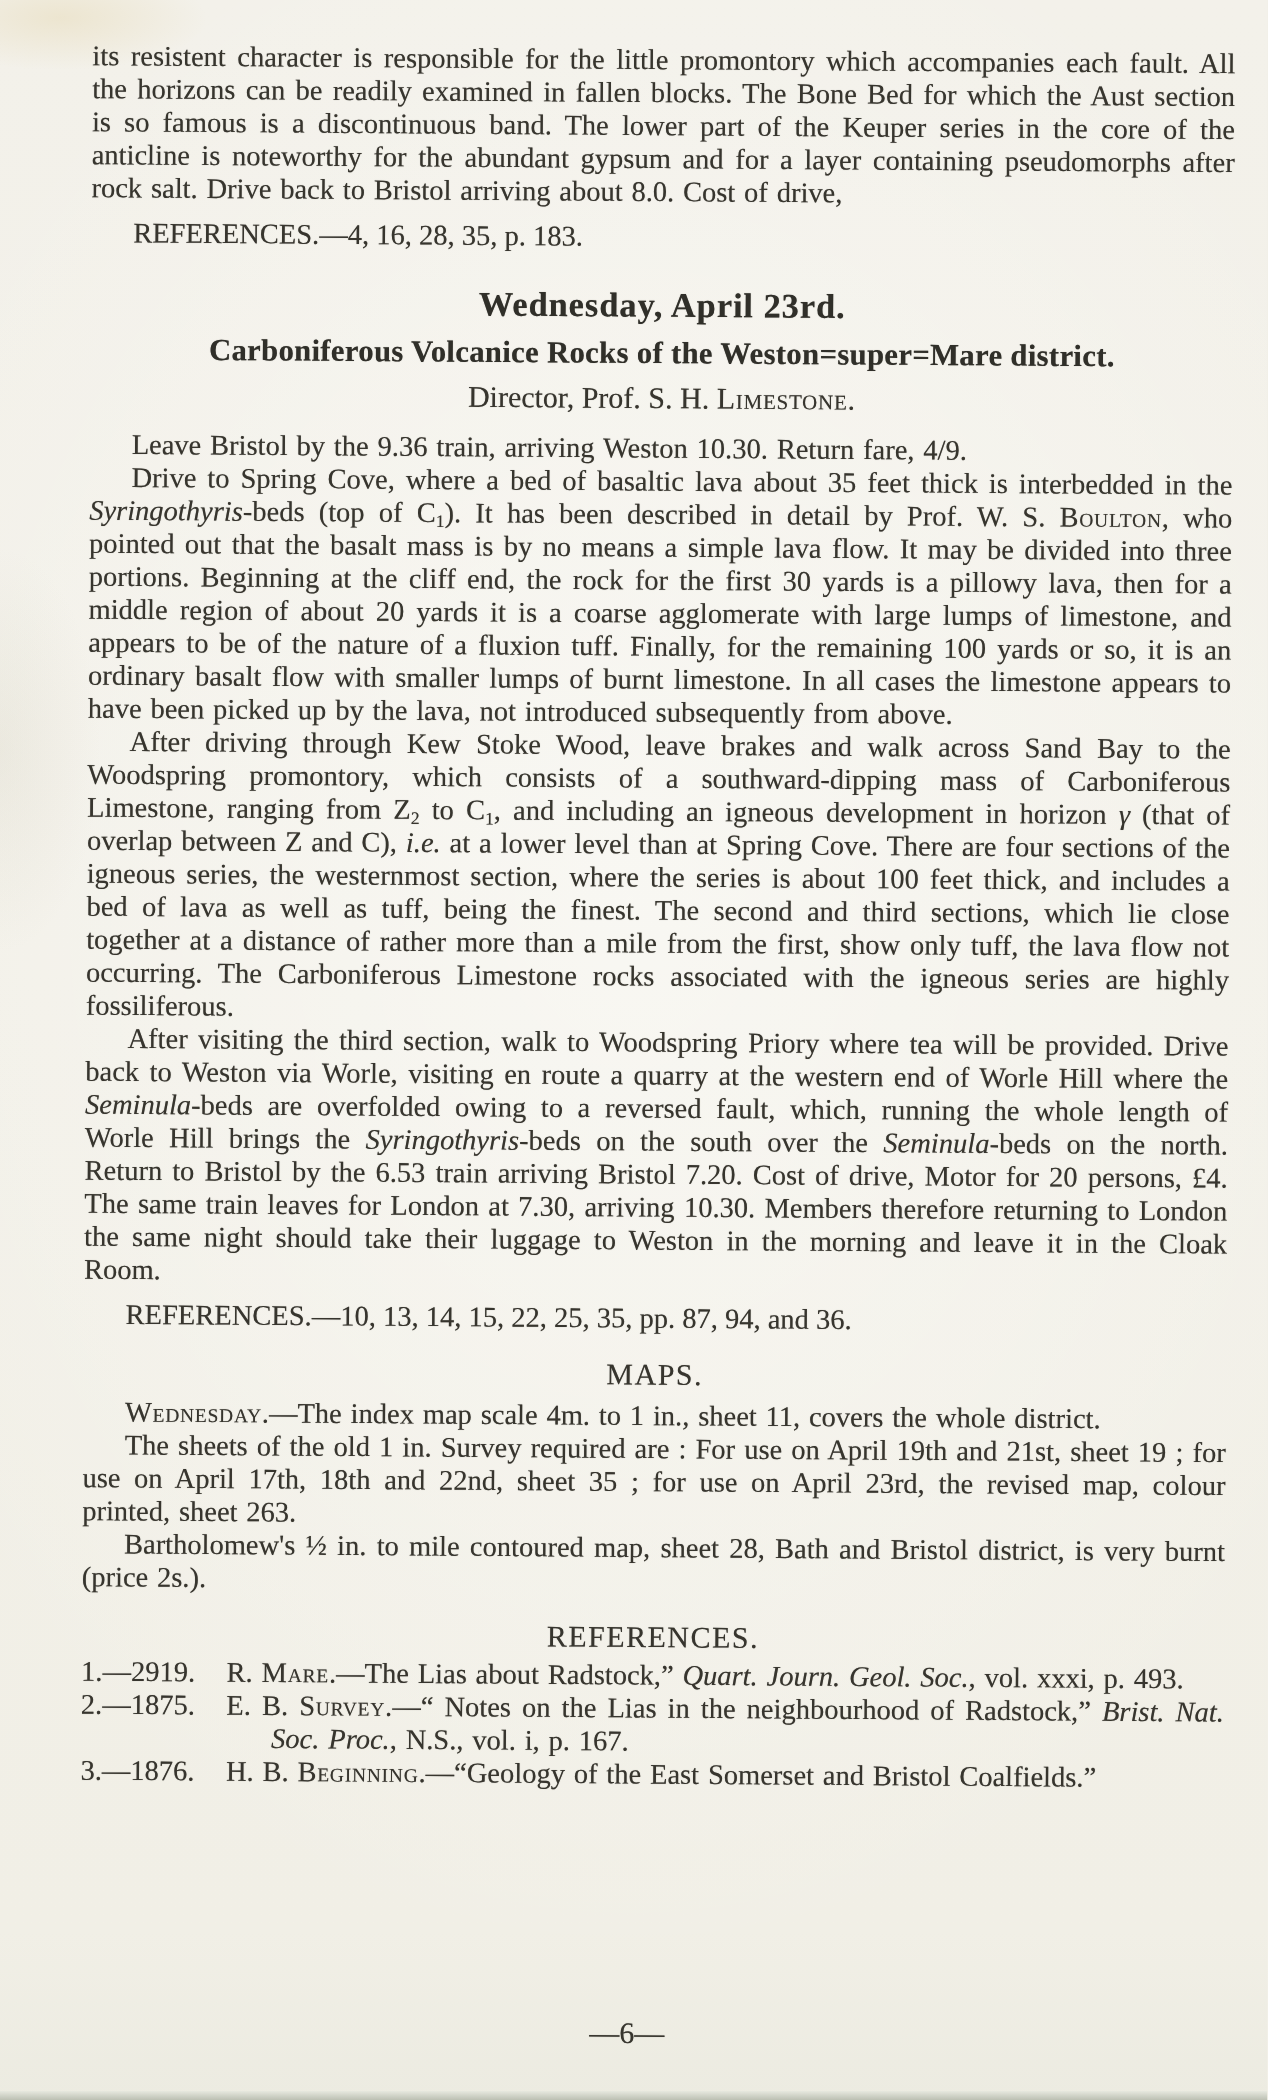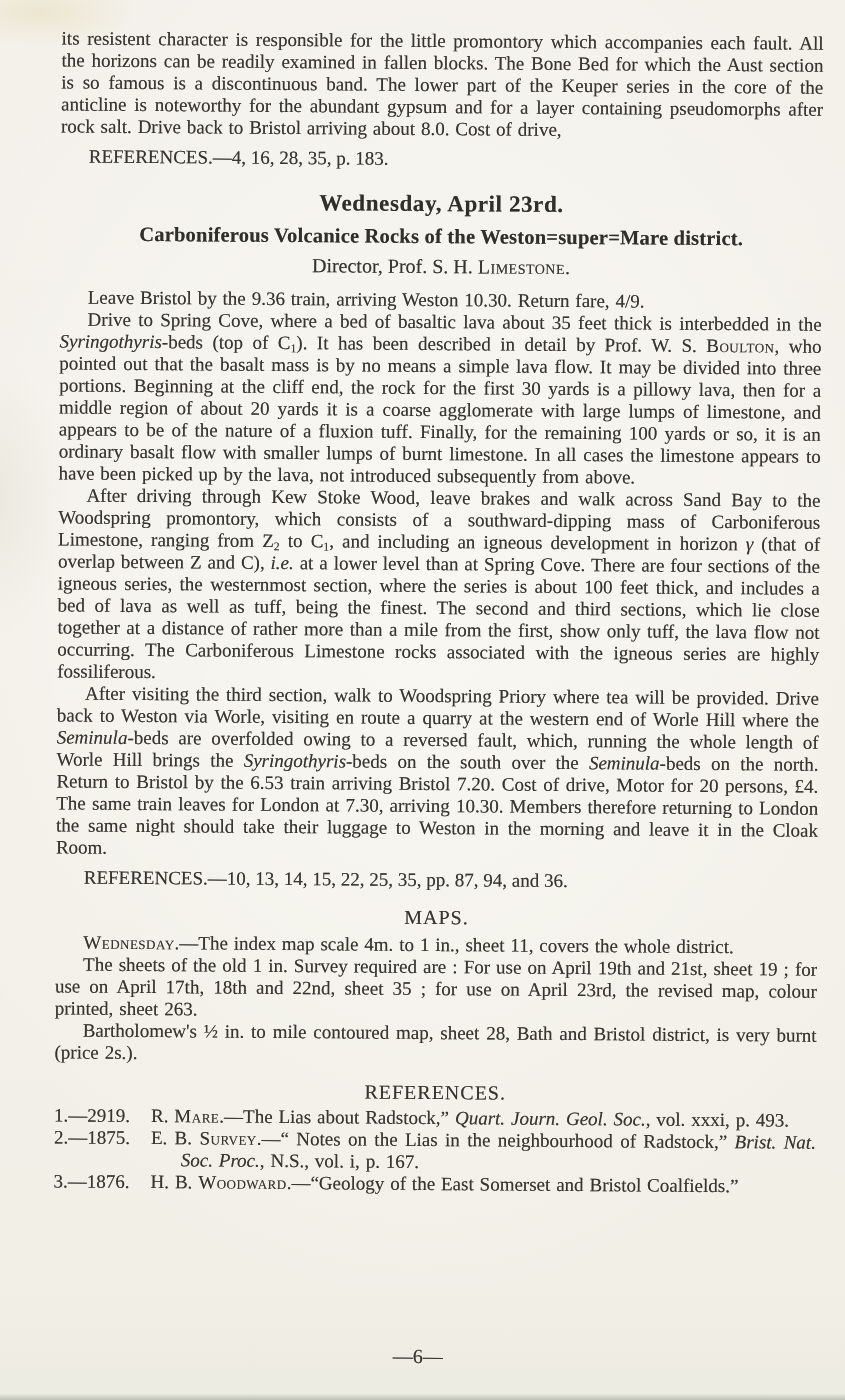--- a/index.html
+++ b/index.html
@@ -136,21 +136,21 @@
         <div class="bib-row">
           <span class="bib-num">1.—2919.</span>
           <span class="bib-text"><span>R. </span><span class="r-sc">Mare</span><span>.—The Lias about Radstock,” </span><span class="r-i">Quart. Journ. Geol. Soc.</span><span>, vol. xxxi, p. 493.</span></span>
         </div>
         <div class="bib-row">
           <span class="bib-num">2.—1875.</span>
           <span class="bib-text"><span>E. B. </span><span class="r-sc">Survey</span><span>.—“ Notes on the Lias in the neighbourhood of Radstock,” </span><span class="r-i">Brist. Nat. Soc. Proc.</span><span>, N.S., vol. i, p. 167.</span></span>
         </div>
         <div class="bib-row">
           <span class="bib-num">3.—1876.</span>
-          <span class="bib-text"><span>H. B. </span><span class="r-sc">Woodward</span><span>.—“Geology of the East Somerset and Bristol Coalfields.”</span></span>
+          <span class="bib-text"><span>H. B. </span><span class="r-sc">Beginning</span><span>.—“Geology of the East Somerset and Bristol Coalfields.”</span></span>
         </div>
       </div>
 
     </div>
 
     <div class="footer">—6—</div>
   </div>
 
   <div class="bottom-edge"></div>
 </div>

